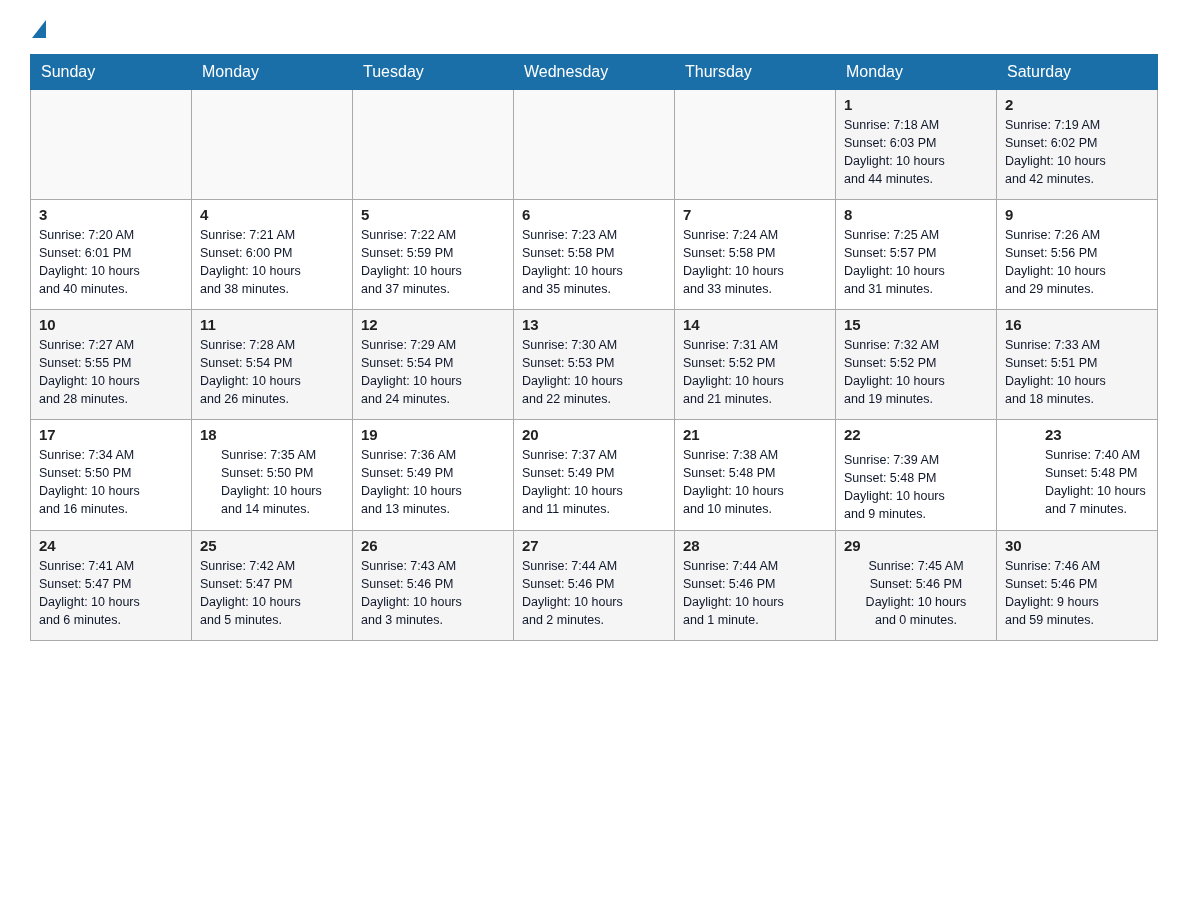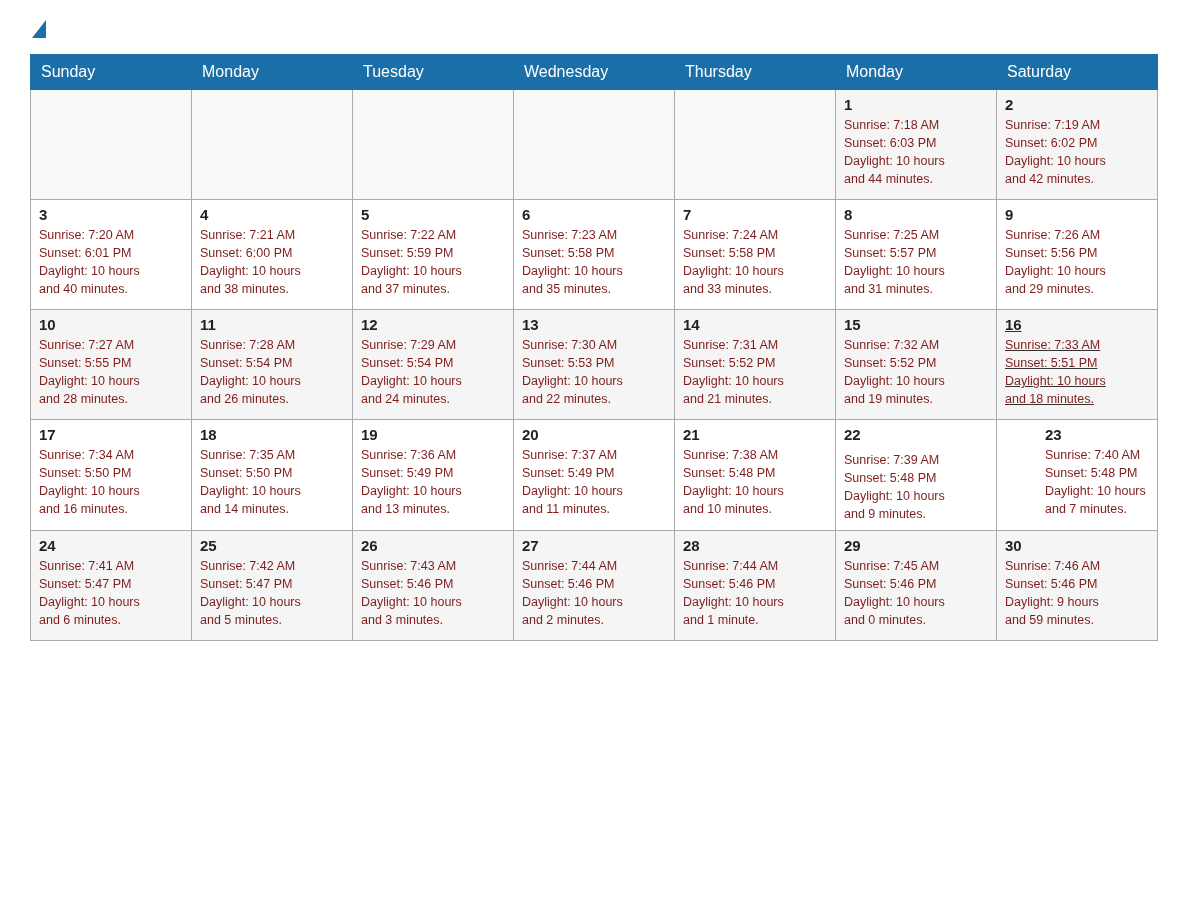--- a/index.html
+++ b/index.html
@@ -87,21 +87,21 @@
     }
     .day-num {
       font-size: 15px;
       font-weight: bold;
       color: #222;
       display: block;
       margin-bottom: 3px;
     }
     .day-info {
       font-size: 12.5px;
-      color: #7f1d1d;
+      color: #0f172a;
       line-height: 1.45;
     }
     .empty-cell {
       background: #f9f9f9 !important;
     }
   </style>
 </head>
 <body>
 
 <div class="header-area">
@@ -239,39 +239,39 @@
 Daylight: 10 hours
 and 21 minutes.</div>
         </td>
         <td style="background: rgb(245, 245, 245);">
           <span class="day-num">15</span>
           <div class="day-info" style="white-space: pre-line;">Sunrise: 7:32 AM
 Sunset: 5:52 PM
 Daylight: 10 hours
 and 19 minutes.</div>
         </td>
-        <td style="background: rgb(245, 245, 245); text-decoration: underline;">
+        <td style="background: rgb(245, 245, 245);">
           <span class="day-num">16</span>
           <div class="day-info" style="white-space: pre-line;">Sunrise: 7:33 AM
 Sunset: 5:51 PM
 Daylight: 10 hours
 and 18 minutes.</div>
         </td>
       </tr>
       <tr>
         <td style="background: rgb(255, 255, 255);">
           <span class="day-num">17</span>
           <div class="day-info" style="white-space: pre-line;">Sunrise: 7:34 AM
 Sunset: 5:50 PM
 Daylight: 10 hours
 and 16 minutes.</div>
         </td>
         <td style="background: rgb(255, 255, 255);">
           <span class="day-num">18</span>
-          <div class="day-info" style="white-space: pre-line;">Sunrise: 7:35 AM
+          <div class="day-info" style="white-space: pre-line; margin-left: 21px;">Sunrise: 7:35 AM
 Sunset: 5:50 PM
 Daylight: 10 hours
 and 14 minutes.</div>
         </td>
         <td style="background: rgb(255, 255, 255);">
           <span class="day-num">19</span>
           <div class="day-info" style="white-space: pre-line;">Sunrise: 7:36 AM
 Sunset: 5:49 PM
 Daylight: 10 hours
 and 13 minutes.</div>
@@ -336,21 +336,21 @@
         </td>
         <td style="background: rgb(245, 245, 245);">
           <span class="day-num">28</span>
           <div class="day-info" style="white-space: pre-line;">Sunrise: 7:44 AM
 Sunset: 5:46 PM
 Daylight: 10 hours
 and 1 minute.</div>
         </td>
         <td style="background: rgb(245, 245, 245);">
           <span class="day-num">29</span>
-          <div class="day-info" style="white-space: pre-line;">Sunrise: 7:45 AM
+          <div class="day-info" style="white-space: pre-line; text-align: center;">Sunrise: 7:45 AM
 Sunset: 5:46 PM
 Daylight: 10 hours
 and 0 minutes.</div>
         </td>
         <td style="background: rgb(245, 245, 245);">
           <span class="day-num">30</span>
           <div class="day-info" style="white-space: pre-line;">Sunrise: 7:46 AM
 Sunset: 5:46 PM
 Daylight: 9 hours
 and 59 minutes.</div>

